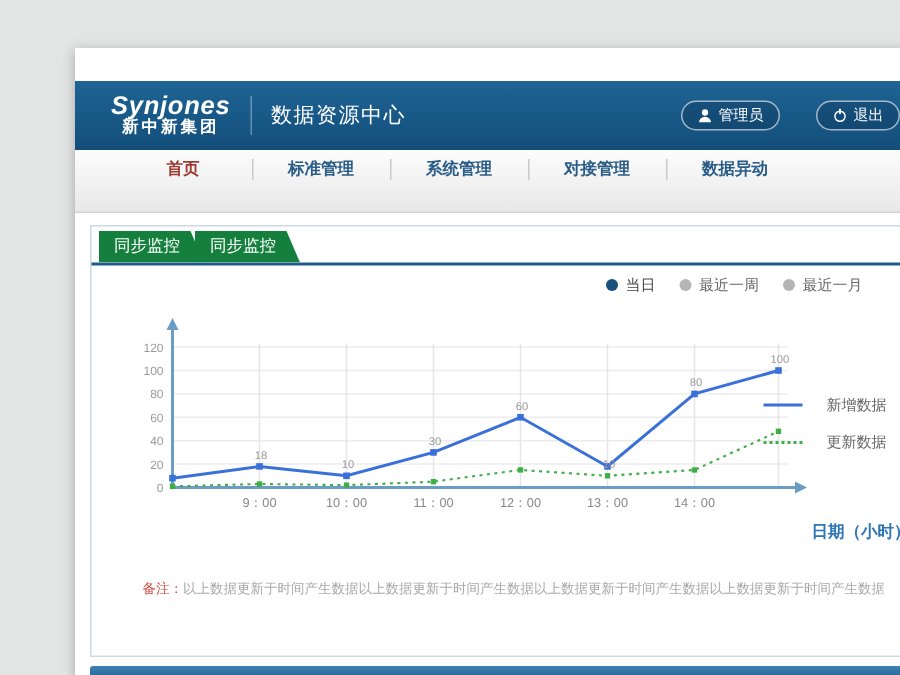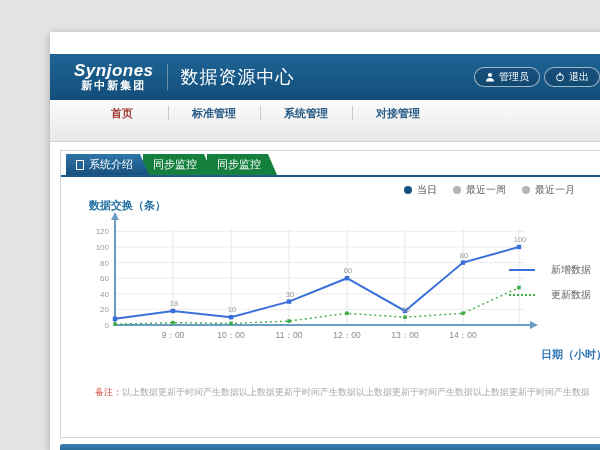--- a/index.html
+++ b/index.html
@@ -16,22 +16,22 @@
 
   
   .header {
     height: 46px; background: linear-gradient(#1e6495, #134e7a);
     display: flex; align-items: center; padding: 0 14px 0 24px;
   }
   .logo-block { color: #fff; text-align: center; line-height: 1.05; cursor: pointer; }
   .logo-main { font-style: italic; font-weight: bold; font-size: 17px; letter-spacing: .5px; display: block; }
   .logo-sub  { font-weight: bold; font-size: 11px; letter-spacing: 2px; display: block; }
   .hdr-divider { width: 1px; height: 26px; background: rgba(255,255,255,.35); margin: 0 13px; }
-  .app-title { color: #fff; font-size: 18px; letter-spacing: 1px; }
-  .header-buttons { margin-left: auto; display: flex; gap: 4px; text-align: right; }
+  .app-title { color: #fff; font-size: 14px; letter-spacing: 1px; }
+  .header-buttons { margin-left: auto; display: flex; gap: 24px; text-align: right; }
   .hbtn {
     display: flex; align-items: center; gap: 4px;
     border: 1px solid rgba(255,255,255,.6); background: rgba(0,10,25,.15);
     color: #fff; font-size: 10px; padding: 2px 10px; border-radius: 10px; cursor: pointer;
     white-space: nowrap;
   }
   .hbtn svg { display: block; }
 
   
   .nav {
@@ -115,28 +115,25 @@
         <span>退出</span>
       </div>
     </div>
   </div>
 
   <div class="nav">
       <div class="nav-item active">首页</div>
       <div class="nav-item">标准管理</div>
       <div class="nav-item">系统管理</div>
       <div class="nav-item">对接管理</div>
+      <div class="nav-item">数据异动</div>
     </div>
 
   <div class="panel">
     <div class="tabbar">
-        <div class="tab active">
-          <span class="tab-icon"></span>
-          <span>系统介绍</span>
-        </div>
         <div class="tab">
           <span>同步监控</span>
         </div>
         <div class="tab">
           <span>同步监控</span>
         </div>
       </div>
     <div class="filter-row">
         <div class="radio selected">
           <span class="dot"></span>
@@ -144,21 +141,20 @@
         </div>
         <div class="radio">
           <span class="dot"></span>
           <span>最近一周</span>
         </div>
         <div class="radio">
           <span class="dot"></span>
           <span>最近一月</span>
         </div>
       </div>
-    <div class="ylabel">数据交换（条）</div>
     <svg class="chart-svg" viewBox="0 0 460 150">
         <line x1="34" y1="100.4" x2="444" y2="100.4" stroke="#ececec" stroke-width="1"></line>
         <line x1="34" y1="84.8" x2="444" y2="84.8" stroke="#ececec" stroke-width="1"></line>
         <line x1="34" y1="69.19999999999999" x2="444" y2="69.19999999999999" stroke="#ececec" stroke-width="1"></line>
         <line x1="34" y1="53.599999999999994" x2="444" y2="53.599999999999994" stroke="#ececec" stroke-width="1"></line>
         <line x1="34" y1="38" x2="444" y2="38" stroke="#ececec" stroke-width="1"></line>
         <line x1="34" y1="22.39999999999999" x2="444" y2="22.39999999999999" stroke="#ececec" stroke-width="1"></line>
         <line x1="92" y1="20" x2="92" y2="116" stroke="#e6e6e6" stroke-width="1"></line>
         <line x1="150" y1="20" x2="150" y2="116" stroke="#e6e6e6" stroke-width="1"></line>
         <line x1="208" y1="20" x2="208" y2="116" stroke="#e6e6e6" stroke-width="1"></line>

